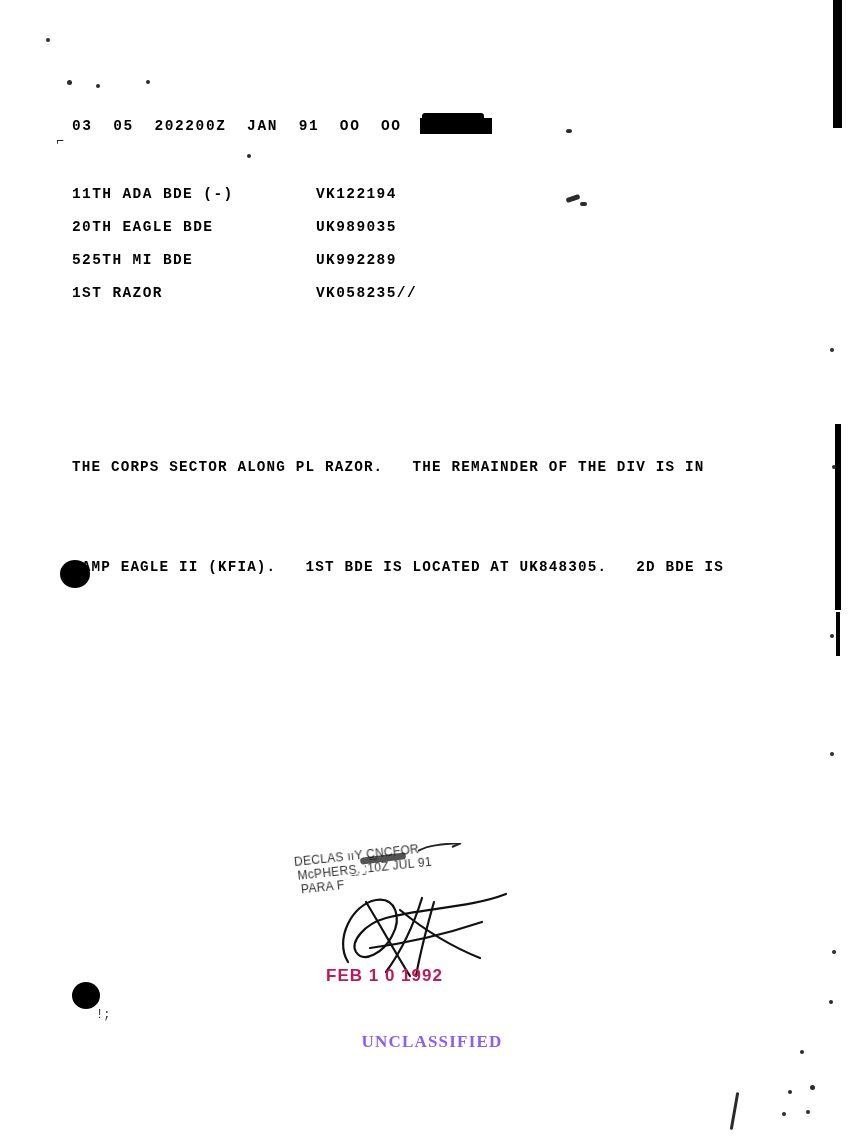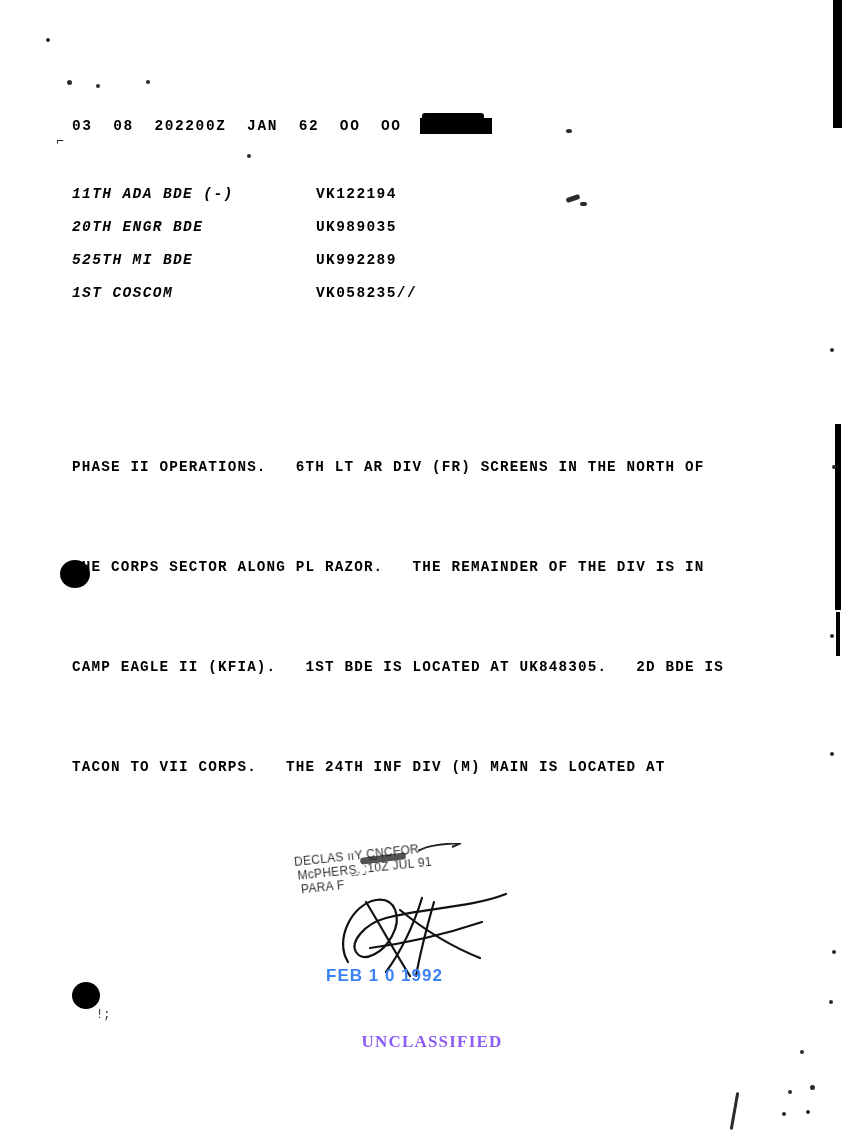--- a/index.html
+++ b/index.html
@@ -86,21 +86,20 @@
     letter-spacing: 1.4px;
     font-weight: bold;
   }
   .unit-row {
     height: 33px;
     white-space: pre;
   }
   .unit-name {
     display: inline-block;
     width: 244px;
-    font-style: italic;
   }
 
   
   .body-text {
     position: absolute;
     left: 72px;
     top: 384px;
     width: 700px;
     font-size: 14.3px;
     letter-spacing: 1.15px;
@@ -156,21 +155,21 @@
 
   
   .date-stamp {
     position: absolute;
     left: 326px;
     top: 966px;
     font-family: "Liberation Sans", sans-serif;
     font-weight: bold;
     font-size: 17px;
     letter-spacing: 1px;
-    color: #3b82f6;
+    color: #be185d;
     text-align: center;
   }
 
   
   .footer-class {
     position: absolute;
     left: 0;
     top: 1032px;
     width: 864px;
     text-align: center;
@@ -215,36 +214,34 @@
   <div class="speck" style="left:788px; top:1090px; width:4px; height:4px;"></div>
   <div class="speck" style="left:806px; top:1110px; width:4px; height:4px;"></div>
   <div class="speck" style="left:782px; top:1112px; width:4px; height:4px;"></div>
   <div class="speck" style="left:733px; top:1092px; width:3px; height:38px; border-radius:2px; transform:rotate(10deg);"></div>
 
   <div class="dark-blob" style="left:60px; top:560px; width:30px; height:28px;"></div>
   <div class="dark-blob" style="left:72px; top:982px; width:28px; height:27px;"></div>
   <div class="scratch" style="left:96px; top:1008px;">!;</div>
 
   <div class="hdr-tick">⌐</div>
-  <div class="header-line">03  08  202200Z  JAN  62  OO  OO</div>
+  <div class="header-line">03  05  202200Z  JAN  91  OO  OO</div>
   <div class="redaction"></div>
   <div class="redaction-tail"></div>
 
   <div class="unit-list">
     <div class="unit-row"><span class="unit-name">11TH ADA BDE (-)</span><span>VK122194</span></div>
-    <div class="unit-row"><span class="unit-name">20TH ENGR BDE</span><span>UK989035</span></div>
+    <div class="unit-row"><span class="unit-name">20TH EAGLE BDE</span><span>UK989035</span></div>
     <div class="unit-row"><span class="unit-name">525TH MI BDE</span><span>UK992289</span></div>
-    <div class="unit-row"><span class="unit-name">1ST COSCOM</span><span>VK058235//</span></div>
+    <div class="unit-row"><span class="unit-name">1ST RAZOR</span><span>VK058235//</span></div>
   </div>
 
   <div class="body-text">
-    <div>PHASE II OPERATIONS.   6TH LT AR DIV (FR) SCREENS IN THE NORTH OF</div>
     <div>THE CORPS SECTOR ALONG PL RAZOR.   THE REMAINDER OF THE DIV IS IN</div>
     <div>CAMP EAGLE II (KFIA).   1ST BDE IS LOCATED AT UK848305.   2D BDE IS</div>
-    <div>TACON TO VII CORPS.   THE 24TH INF DIV (M) MAIN IS LOCATED AT</div>
     
     
     
     
     
     
   </div>
 
   <div class="declass">
     <div class="l1">DECLAS ııY C̱̱̱NCFOR</div>

